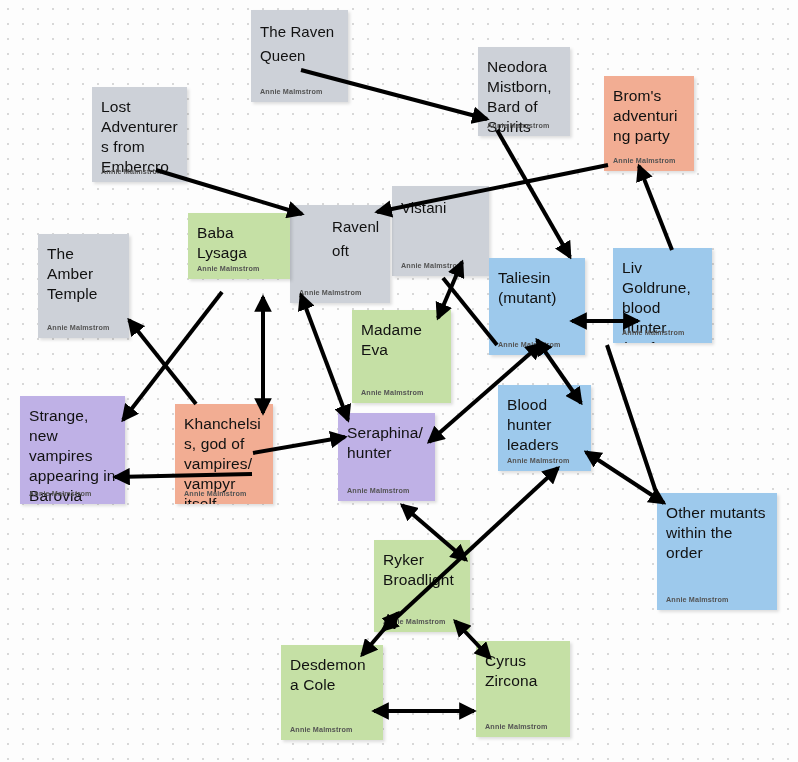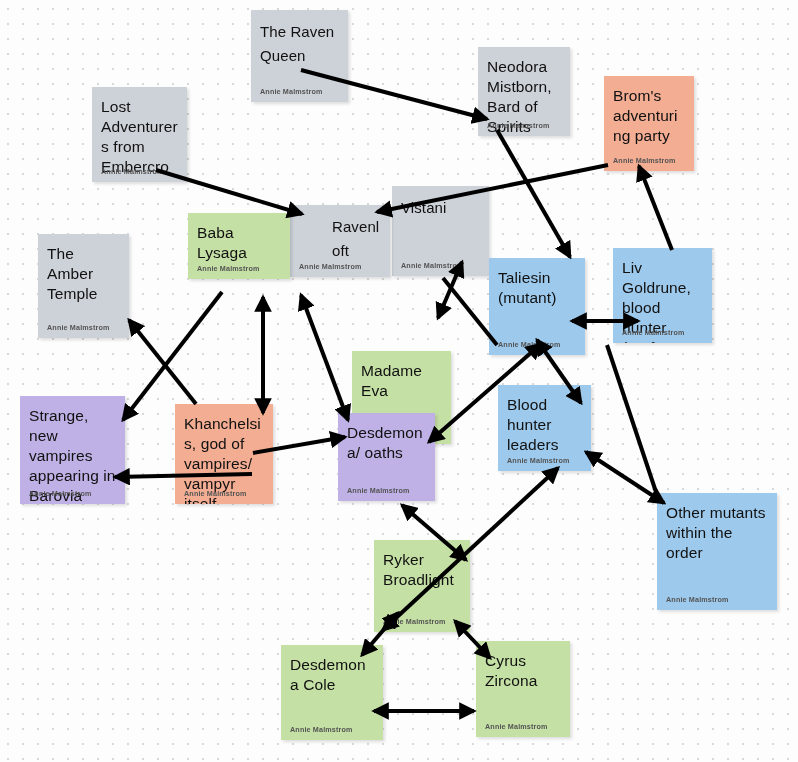--- a/index.html
+++ b/index.html
@@ -119,58 +119,58 @@
         <div class="card-author">Annie Malmstrom</div>
       </div>
       <div class="card c-gray" style="left: 92px; top: 87px; width: 95px; height: 95px;">
         <div class="card-title">Lost Adventurers from Embercrown Academy</div>
         <div class="card-author">Annie Malmstrom</div>
       </div>
       <div class="card c-gray" style="left: 392px; top: 186px; width: 97px; height: 90px;">
         <div class="card-title big">Vistani</div>
         <div class="card-author">Annie Malmstrom</div>
       </div>
-      <div class="card c-gray" style="left: 290px; top: 205px; width: 100px; height: 72px; padding-left: 42px;">
+      <div class="card c-gray" style="left: 290px; top: 205px; width: 100px; height: 98px; padding-left: 42px;">
         <div class="card-title big">Ravenloft</div>
         <div class="card-author">Annie Malmstrom</div>
       </div>
       <div class="card c-green" style="left: 188px; top: 213px; width: 102px; height: 66px;">
         <div class="card-title">Baba Lysaga</div>
         <div class="card-author">Annie Malmstrom</div>
       </div>
       <div class="card c-gray" style="left: 38px; top: 234px; width: 91px; height: 104px;">
         <div class="card-title">The Amber Temple</div>
         <div class="card-author">Annie Malmstrom</div>
       </div>
       <div class="card c-blue" style="left: 489px; top: 258px; width: 96px; height: 97px;">
         <div class="card-title">Taliesin (mutant)</div>
         <div class="card-author">Annie Malmstrom</div>
       </div>
       <div class="card c-blue" style="left: 613px; top: 248px; width: 99px; height: 95px;">
         <div class="card-title">Liv Goldrune, blood hunter (profane soul)</div>
         <div class="card-author">Annie Malmstrom</div>
       </div>
-      <div class="card c-green" style="left: 352px; top: 310px; width: 99px; height: 93px; margin-top: 41px;">
+      <div class="card c-green" style="left: 352px; top: 310px; width: 99px; height: 93px;">
         <div class="card-title">Madame Eva</div>
         <div class="card-author">Annie Malmstrom</div>
       </div>
       <div class="card c-blue" style="left: 498px; top: 385px; width: 93px; height: 86px;">
         <div class="card-title">Blood hunter leaders</div>
         <div class="card-author">Annie Malmstrom</div>
       </div>
       <div class="card c-purple" style="left: 20px; top: 396px; width: 105px; height: 108px;">
         <div class="card-title">Strange, new vampires appearing in Barovia</div>
         <div class="card-author">Annie Malmstrom</div>
       </div>
       <div class="card c-orange" style="left: 175px; top: 404px; width: 98px; height: 100px;">
         <div class="card-title">Khanchelsis, god of vampires/ vampyr itself</div>
         <div class="card-author">Annie Malmstrom</div>
       </div>
       <div class="card c-purple" style="left: 338px; top: 413px; width: 97px; height: 88px;">
-        <div class="card-title">Desdemona/ oaths</div>
+        <div class="card-title">Seraphina/ hunter</div>
         <div class="card-author">Annie Malmstrom</div>
       </div>
       <div class="card c-blue" style="left: 657px; top: 493px; width: 120px; height: 117px;">
         <div class="card-title">Other mutants within the order</div>
         <div class="card-author">Annie Malmstrom</div>
       </div>
       <div class="card c-green" style="left: 374px; top: 540px; width: 96px; height: 92px;">
         <div class="card-title">Ryker Broadlight</div>
         <div class="card-author">Annie Malmstrom</div>
       </div>

